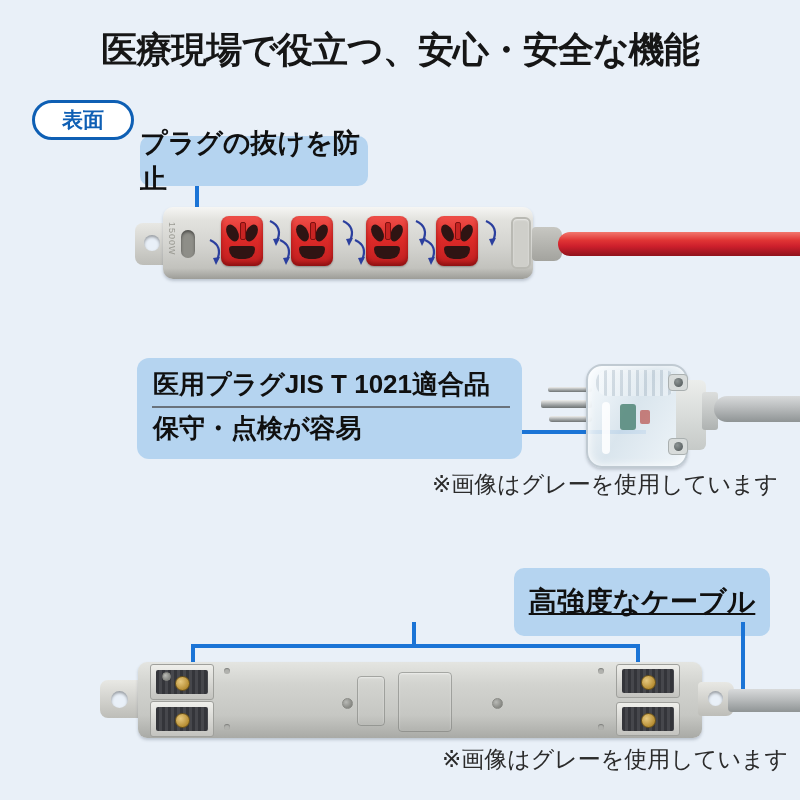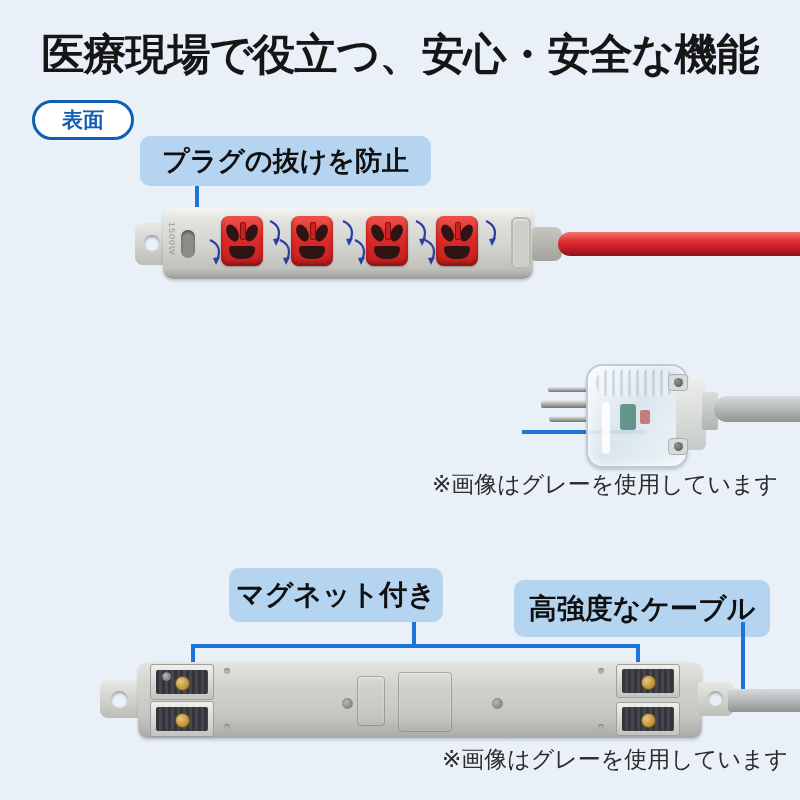--- a/index.html
+++ b/index.html
@@ -1,20 +1,20 @@
 <!DOCTYPE html>
 <html><head>
 <meta charset="utf-8">
 <style>
   html,body{margin:0;padding:0;}
   body{font-family:"Liberation Sans","DejaVu Sans",sans-serif;}
   .canvas{position:relative;width:800px;height:800px;background:#e9f0f8;overflow:hidden;}
   .abs{position:absolute;}
 
-  .page-title{left:0;top:26px;width:800px;text-align:center;font-size:43px;font-weight:bold;
+  .page-title{left:0;top:26px;width:800px;text-align:center;font-size:36px;font-weight:bold;
     color:#161616;letter-spacing:-1px;white-space:nowrap;}
 
   .badge{width:96px;height:34px;background:#ffffff;border:3px solid #0e5fb4;border-radius:20px;
     color:#0e5fb4;font-size:21px;font-weight:bold;display:flex;align-items:center;justify-content:center;}
 
   .callout{background:#b5d4f0;border-radius:10px;color:#101010;font-weight:bold;
     display:flex;align-items:center;justify-content:center;}
 
   .bluestroke{background:#1b74d6;}
 
@@ -63,21 +63,21 @@
 <body>
 
 <div class="canvas">
 
   <div class="abs page-title">医療現場で役立つ、安心・安全な機能</div>
 
   <div class="abs badge" style="left:32px;top:100px;align-items:center;">
     <span>表面</span>
   </div>
 
-  <div class="abs callout" style="left:140px;top:136px;width:291px;height:50px;font-size:27px;">
+  <div class="abs callout" style="left:140px;top:136px;width:228px;height:50px;font-size:27px;">
     <span>プラグの抜けを防止</span>
   </div>
   <div class="abs bluestroke" style="left:195px;top:186px;width:4px;height:52px;"></div>
   <div class="abs bluestroke" style="left:195px;top:234px;width:40px;height:4px;"></div>
 
   <div class="abs" style="left:0;top:0;">
     <div class="abs tab" style="left:135px;top:223px;width:36px;height:42px;">
       <div class="abs tab-hole" style="left:9px;top:12px;width:16px;height:16px;"></div>
     </div>
     <div class="abs strip-body" style="left:163px;top:207px;width:370px;height:72px;"></div>
@@ -141,20 +141,25 @@
       <path d="M3 2 C 12 6, 14 13, 10 22" stroke="#2b3f9e" stroke-width="2.2" fill="none"></path>
         <polygon points="6,20 13,19 9,27" fill="#2b3f9e"></polygon>
       </svg>
 
     <div class="abs end-label" style="left:511px;top:217px;width:16px;height:48px;"></div>
     <div class="abs strain" style="left:532px;top:227px;width:30px;height:34px;"></div>
     <div class="abs cable-red" style="left:558px;top:232px;width:242px;height:24px;"></div>
   </div>
 
 
+  <div class="abs callout" style="left:137px;top:358px;width:385px;height:101px;border-radius:12px;flex-direction:column;align-items:flex-start;justify-content:flex-start;">
+    <div style="padding:9px 0 0 16px;font-size:26px;font-weight:bold;color:#101010;">医用プラグJIS T 1021適合品</div>
+    <div class="abs" style="left:15px;top:48px;width:358px;height:2px;background:#69727c;"></div>
+    <div style="padding:9px 0 0 16px;font-size:26px;font-weight:bold;color:#101010;">保守・点検が容易</div>
+  </div>
   <div class="abs bluestroke" style="left:522px;top:430px;width:124px;height:4px;"></div>
 
   <div class="abs" style="left:0;top:0;">
     <div class="abs pin" style="left:548px;top:387px;width:44px;height:5px;"></div>
     <div class="abs pin" style="left:541px;top:400px;width:51px;height:8px;"></div>
     <div class="abs pin" style="left:549px;top:416px;width:43px;height:6px;border-radius:3px;"></div>
     <div class="abs plug-body" style="left:586px;top:364px;width:98px;height:100px;">
       <div class="abs plug-rib" style="left:8px;top:4px;width:80px;height:26px;"></div>
       <div class="abs" style="left:32px;top:38px;width:16px;height:26px;background:#47806f;border-radius:3px;opacity:.8;"></div>
       <div class="abs" style="left:52px;top:44px;width:10px;height:14px;background:#b8504a;border-radius:2px;opacity:.7;"></div>
@@ -167,24 +172,21 @@
     <div class="abs screw-boss" style="left:668px;top:438px;width:18px;height:15px;">
       <div class="abs screw-dot" style="left:5px;top:3px;width:9px;height:9px;"></div>
     </div>
     <div class="abs" style="left:702px;top:392px;width:16px;height:38px;background:linear-gradient(180deg,#dcdedd,#aeb2b1);border-radius:3px;"></div>
     <div class="abs cable-gray" style="left:714px;top:396px;width:86px;height:26px;"></div>
   </div>
 
   <div class="abs note" style="right:22px;top:469px;">※画像はグレーを使用しています</div>
 
 
-  <div class="abs callout" style="left:229px;top:568px;width:214px;height:54px;font-size:28px;">
-    <span>マグネット付き</span>
-  </div>
-  <div class="abs callout" style="left:514px;top:580px;width:256px;height:57px;font-size:28px;">
+  <div class="abs callout" style="left:514px;top:568px;width:256px;height:68px;font-size:28px;text-decoration:underline;">
     <span>高強度なケーブル</span>
   </div>
 
   <div class="abs bluestroke" style="left:412px;top:622px;width:4px;height:26px;"></div>
   <div class="abs bluestroke" style="left:191px;top:644px;width:449px;height:4px;"></div>
   <div class="abs bluestroke" style="left:191px;top:644px;width:4px;height:34px;"></div>
   <div class="abs bluestroke" style="left:636px;top:644px;width:4px;height:30px;"></div>
   <div class="abs bluestroke" style="left:741px;top:622px;width:4px;height:84px;"></div>
 
   <div class="abs" style="left:0;top:0;">

